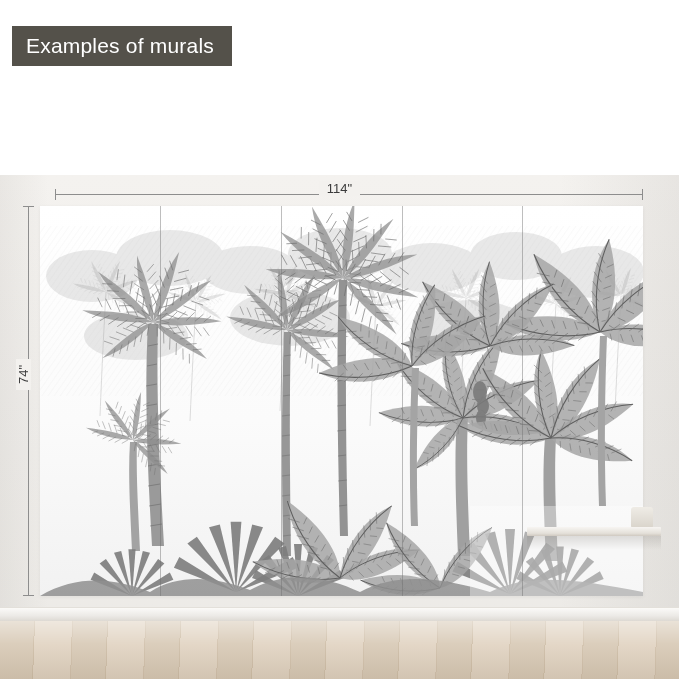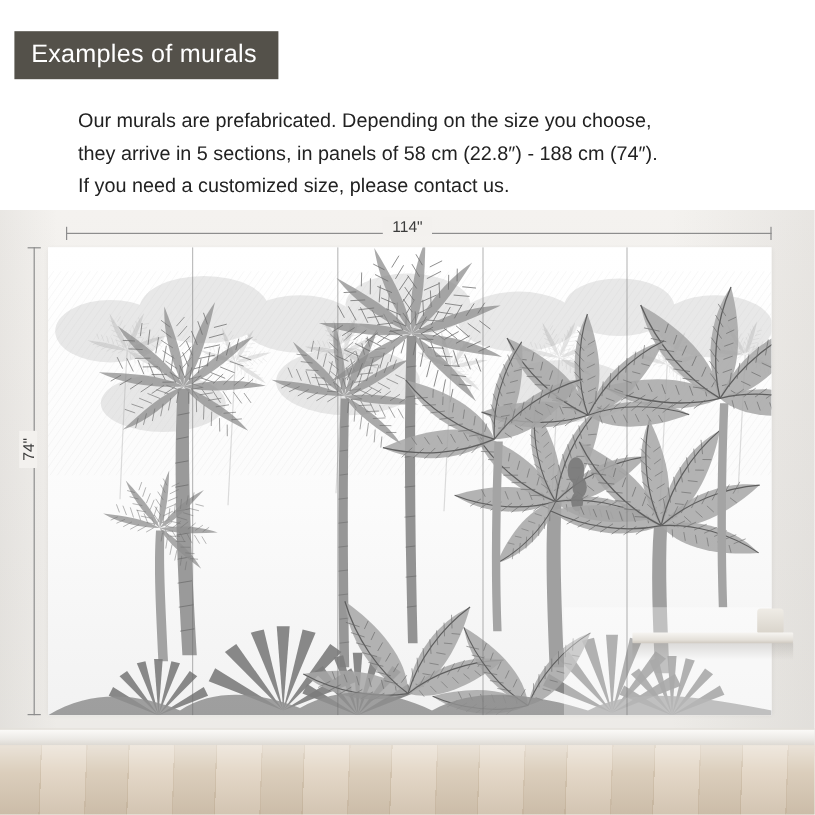--- a/index.html
+++ b/index.html
@@ -197,25 +197,20 @@
 </style>
 </head>
 <body>
 
 <div id="page">
 
   <div id="title-banner">
     <span class="title-text">Examples of murals</span>
   </div>
 
-  <div id="description">
-    <p>Our murals are prefabricated. Depending on the size you choose,</p>
-    <p>they arrive in 5 sections, in panels of 58 cm (22.8″) - 188 cm (74″).</p>
-    <p>If you need a customized size, please contact us.</p>
-  </div>
 
   <div id="room">
 
     <div id="wall-shadow-left"></div>
     <div id="wall-shadow-right"></div>
 
     <div class="dim-line" id="dim-top-line"></div>
     <div class="dim-line" id="dim-top-tick-l"></div>
     <div class="dim-line" id="dim-top-tick-r"></div>
     <div id="dim-top-label">

